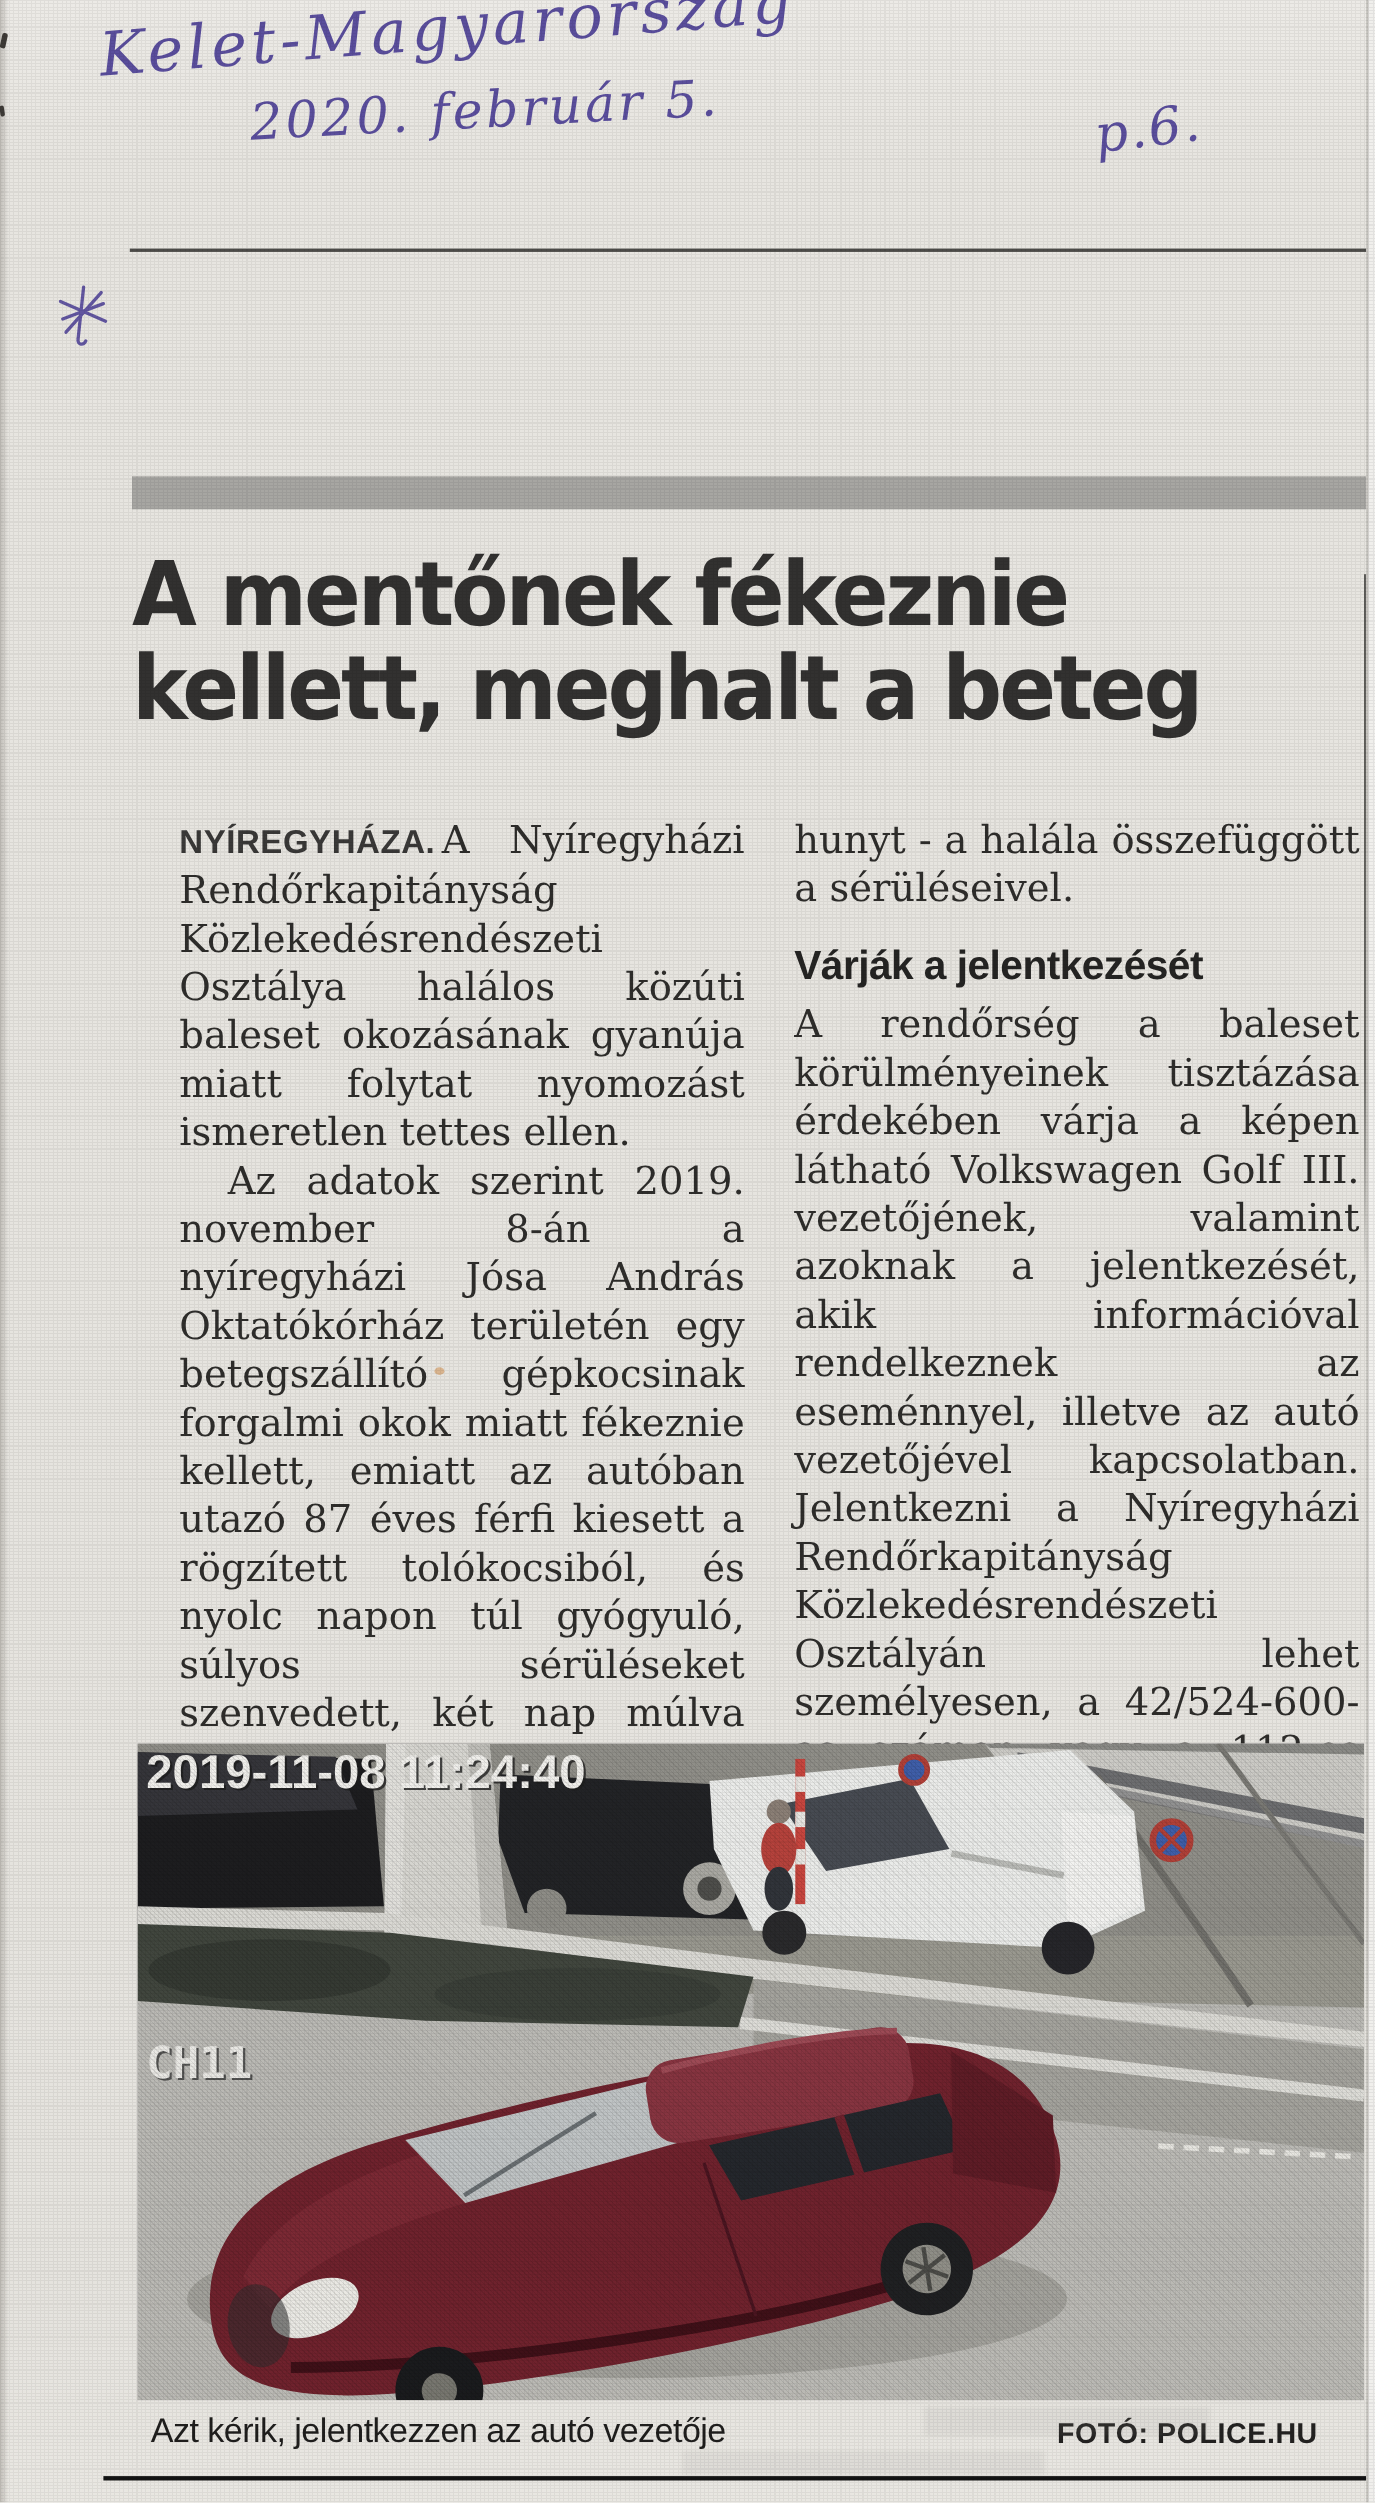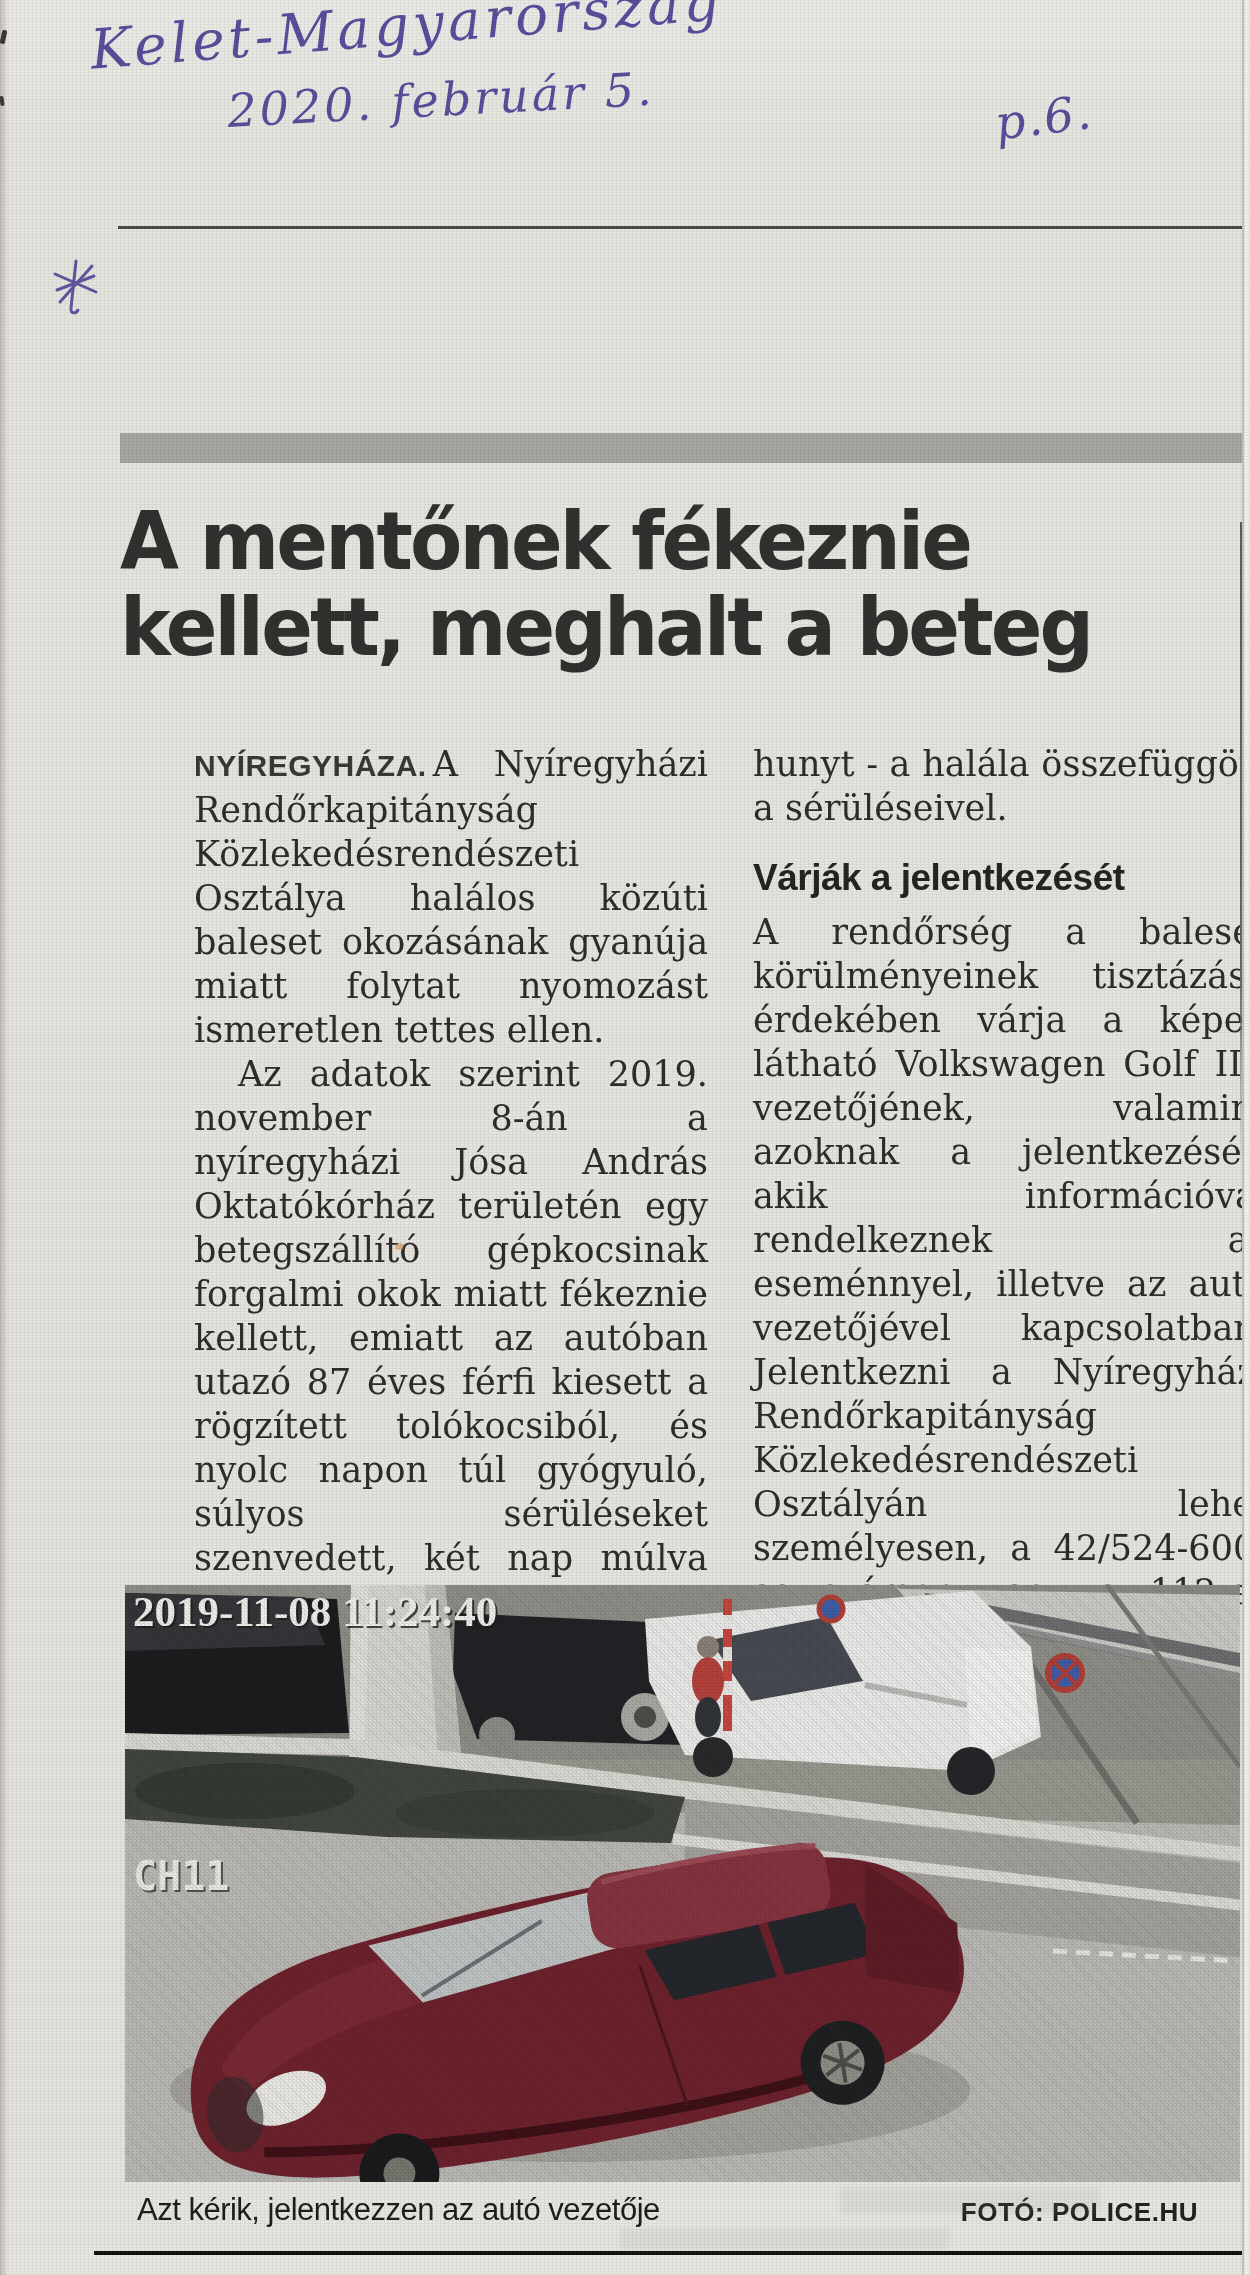--- a/index.html
+++ b/index.html
@@ -27,35 +27,35 @@
   .masthead{position:absolute;left:110px;top:168px;height:110px;white-space:nowrap;}
   .pagenum{font-family:"DejaVu Sans",sans-serif;font-weight:400;font-size:97px;color:#c1c0bd;letter-spacing:0;}
   .section{display:inline-block;margin-left:26px;font-family:"DejaVu Sans",sans-serif;font-weight:700;font-size:90px;color:#9b9a97;letter-spacing:2px;transform:scaleX(1.12);transform-origin:left center;}
   .graybar{position:absolute;left:120px;top:433px;width:1130px;height:30px;background:#a7a6a2;}
 
   
   .headline{position:absolute;left:118px;top:496px;margin:2px;font-family:"DejaVu Sans",sans-serif;font-weight:700;color:#323130;}
   .headline .hl{display:block;font-size:81px;line-height:86px;letter-spacing:-3px;transform:scaleX(0.94);transform-origin:left center;white-space:nowrap;}
 
   
-  .col{position:absolute;top:742px;width:514px;color:#2e2d2b;font-family:"DejaVu Serif",serif;font-size:35px;line-height:44px;margin-left:31px;}
+  .col{position:absolute;top:742px;width:514px;color:#2e2d2b;font-family:"DejaVu Serif",serif;font-size:35px;line-height:44px;}
   .col1{left:163px;}
   .col2{left:722px;}
   .jp{margin:0;text-align:justify;}
   .jp.fill{text-align-last:justify;}
   .jp.indent{text-indent:44px;}
   .leadin{font-family:"Liberation Sans",sans-serif;font-weight:700;font-size:30px;letter-spacing:.5px;color:#3a3938;margin-right:6px;}
   .subhead{margin:26px 0 10px 0;font-family:"Liberation Sans",sans-serif;font-weight:700;font-size:37px;letter-spacing:-.5px;color:#252423;}
   .lastline{display:flex;justify-content:space-between;align-items:baseline;}
   .km{font-family:"Liberation Sans",sans-serif;font-weight:700;font-size:30px;color:#262524;letter-spacing:1px;}
 
   
   .photo{position:absolute;left:125px;top:1585px;width:1115px;height:597px;overflow:hidden;background:#b7b6b2;}
   .photo svg{position:absolute;left:0;top:0;}
-  .ts{position:absolute;left:8px;top:2px;font-family:Liberation Serif, serif;font-weight:700;font-size:43px;color:#f0efeb;text-shadow:2px 2px 0 rgba(30,30,30,.8);letter-spacing:0;white-space:nowrap;text-align:center;}
+  .ts{position:absolute;left:8px;top:2px;font-family:Liberation Sans, sans-serif;font-weight:700;font-size:43px;color:#f0efeb;text-shadow:2px 2px 0 rgba(30,30,30,.8);letter-spacing:0;white-space:nowrap;text-align:center;}
   .ch{position:absolute;left:8px;top:268px;font-family:"DejaVu Sans Mono",monospace;font-weight:700;font-size:40px;color:#e9e8e4;text-shadow:2px 2px 0 rgba(40,40,40,.7);}
   .photo-grain{position:absolute;inset:0;pointer-events:none;opacity:.08;background:
     repeating-linear-gradient(45deg,#000 0 1px,transparent 1px 3px);}
 
   
   .caption{position:absolute;left:137px;top:2192px;font-family:"Liberation Sans",sans-serif;font-weight:400;font-size:31px;letter-spacing:-.5px;color:#1f1e1d;white-space:nowrap;}
   .credit{position:absolute;right:52px;top:2197px;font-family:"Liberation Sans",sans-serif;font-weight:700;font-size:26px;letter-spacing:.5px;color:#232221;white-space:nowrap;}
   .ghost{position:absolute;background:#8f8d88;opacity:.10;filter:blur(2px);border-radius:3px;}
 
   .vrule{position:absolute;left:1240px;top:522px;width:3px;height:640px;background:linear-gradient(180deg,#5f5e5a 0%,#6b6a66 70%,rgba(107,106,102,0) 100%);}

